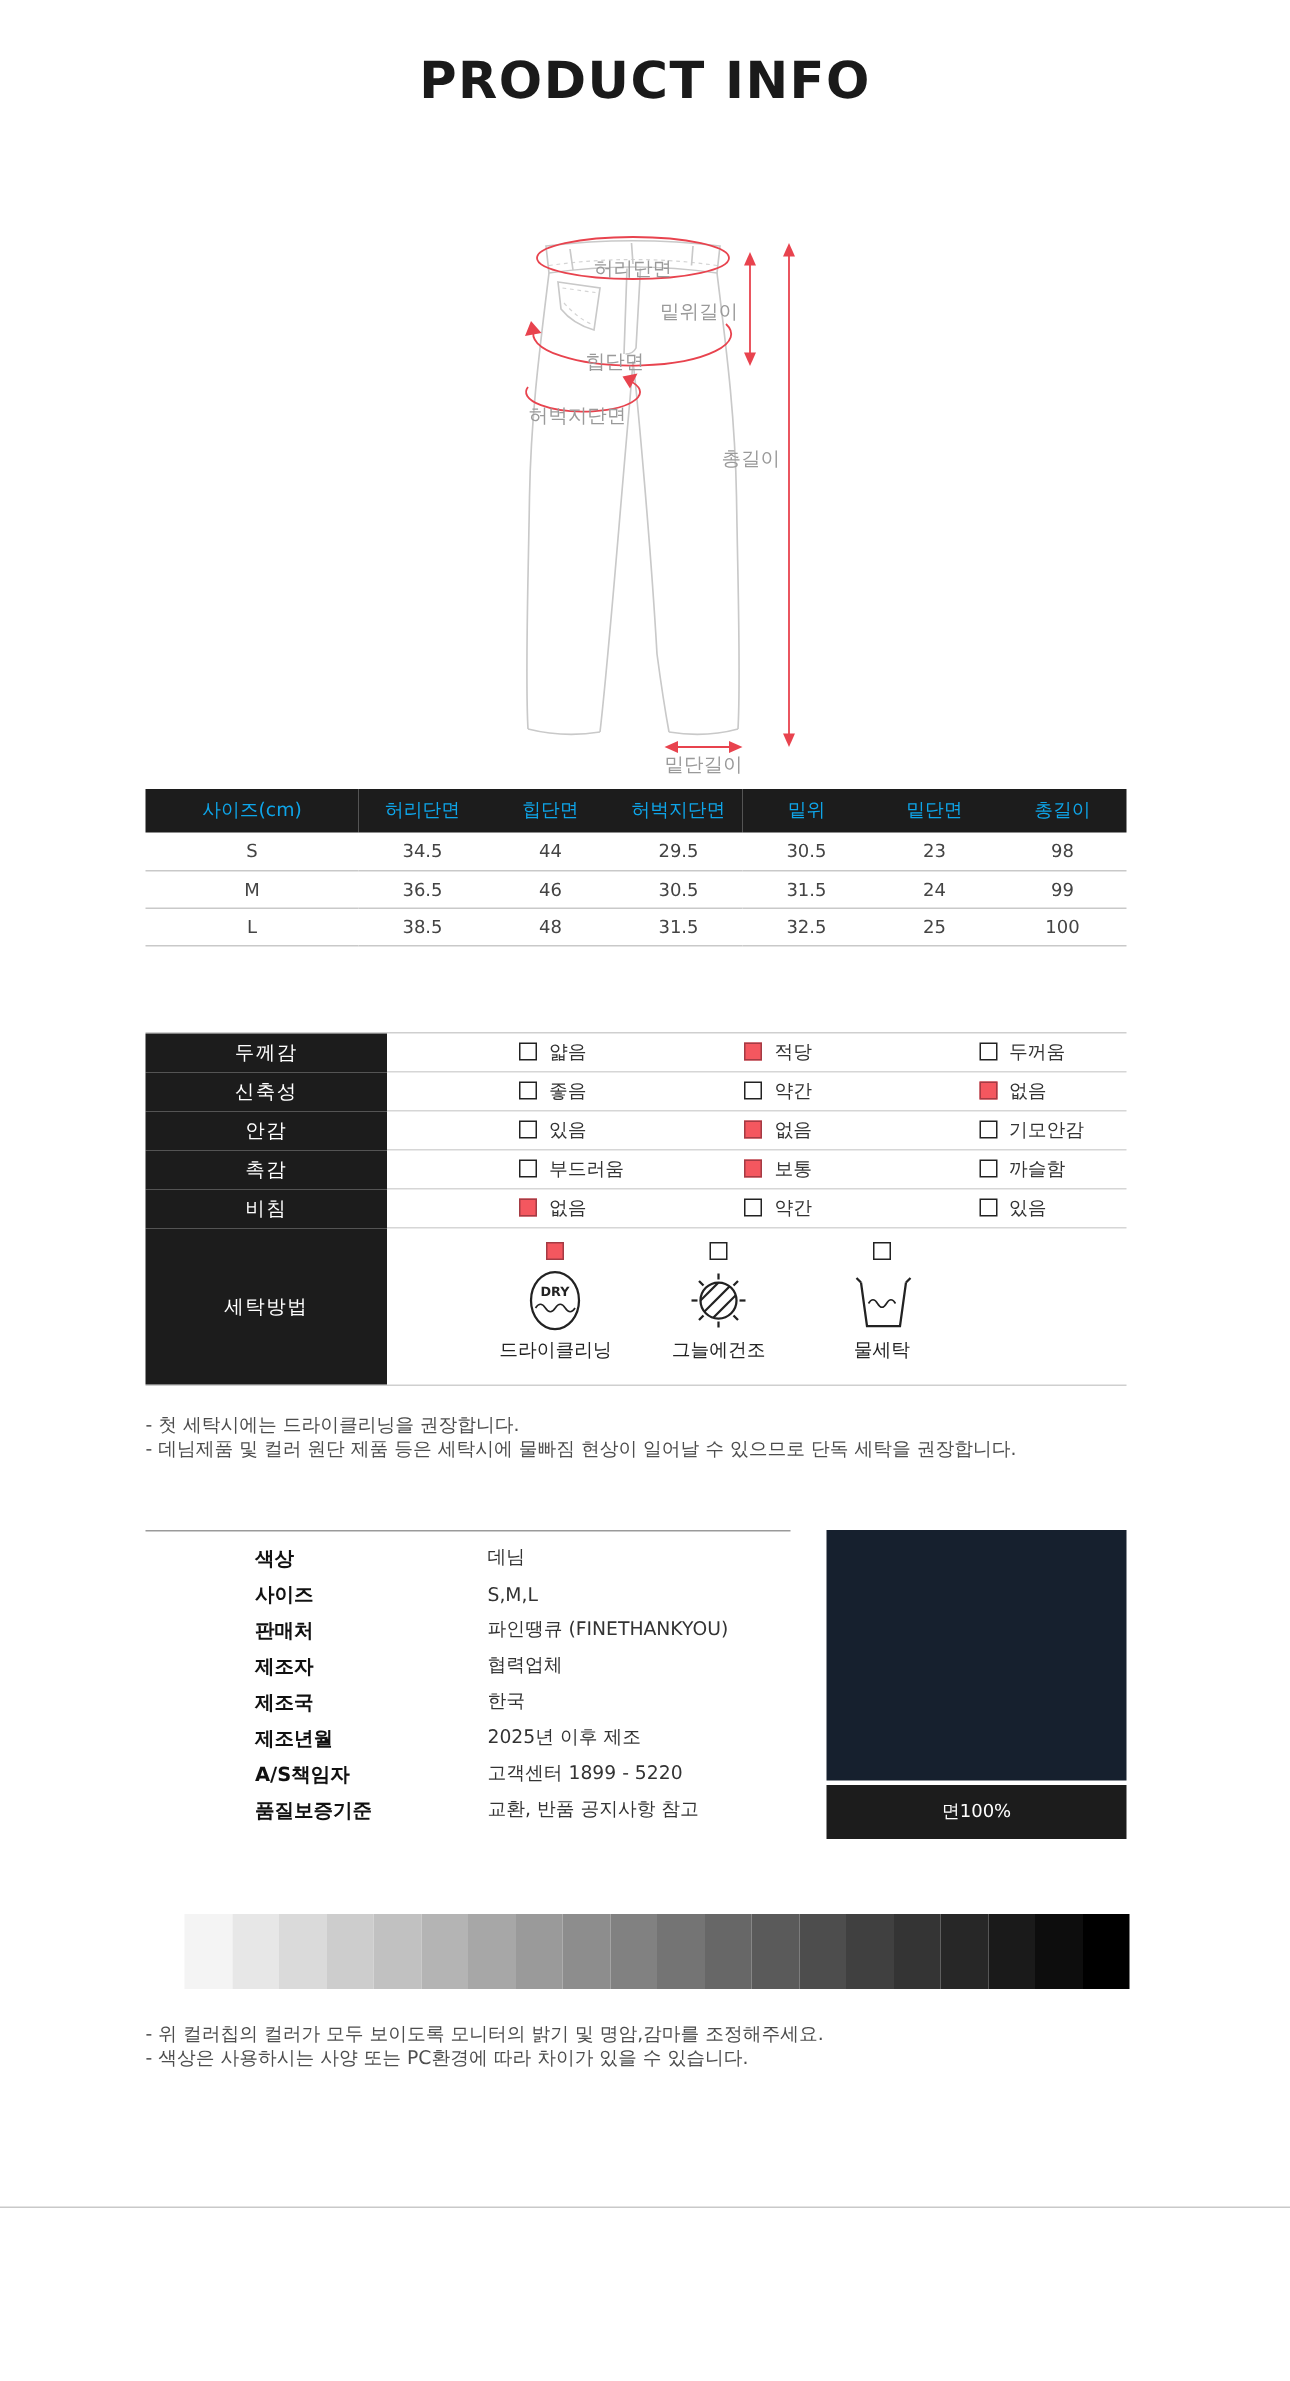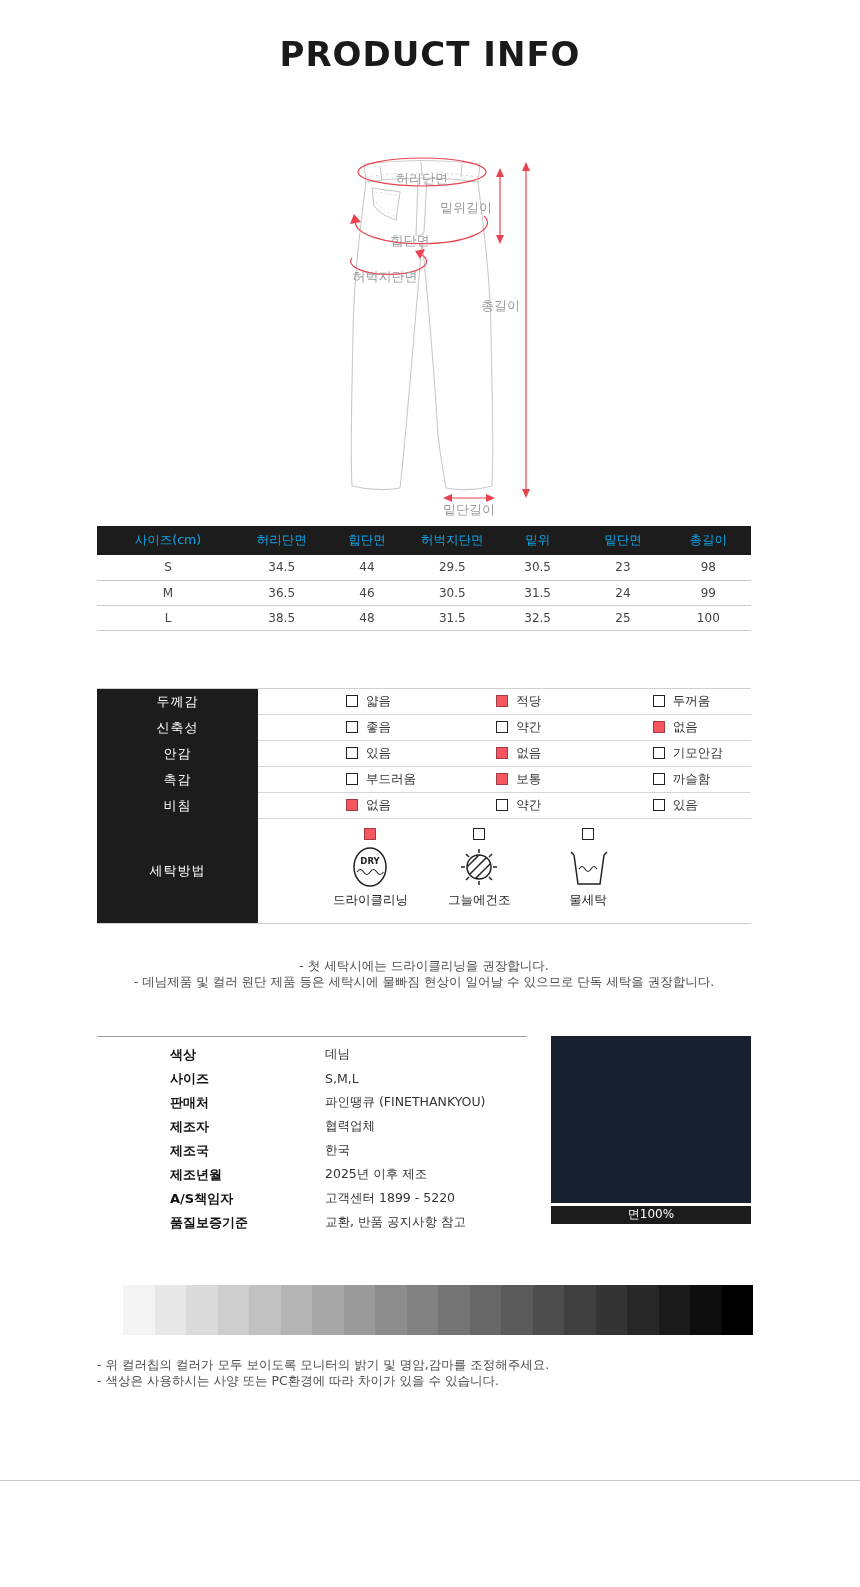--- a/index.html
+++ b/index.html
@@ -58,21 +58,21 @@
   .det-photo-col { width:200px; flex-shrink:0; }
   .denim-photo { width:200px; height:167px;
       background-color:#16202e;
       background-image:
         radial-gradient(ellipse 120px 70px at 72% 12%, rgba(2,3,8,0.98) 0%, rgba(2,3,8,0.9) 45%, rgba(2,3,8,0) 75%),
         radial-gradient(ellipse 90px 160px at 100% 55%, rgba(40,55,80,0.7) 0%, rgba(40,55,80,0) 70%),
         repeating-linear-gradient(118deg, rgba(173,192,214,0.30) 0 1.5px, rgba(0,0,0,0) 1.5px 4.5px),
         repeating-linear-gradient(28deg, rgba(5,9,16,0.55) 0 2px, rgba(0,0,0,0) 2px 5px),
         linear-gradient(155deg, #33465f 0%, #243späck 0%, #24344a 40%, #101a28 100%);
   }
-  .photo-caption { margin-top:3px; width:200px; height:18px; background:#1c1c1c; color:#fff;
+  .photo-caption { margin-top:3px; width:200px; height:36px; background:#1c1c1c; color:#fff;
       font-size:12px; display:flex; align-items:center; justify-content:center; }
 
   
   .chip-strip { margin: 50px 0 0 26px; width: 630px; height: 50px; display:flex; }
   .chip { flex:1; height:100%; }
 
   .final-notes { margin-top: 22px; }
   .bottom-rule { margin-top: 90px; width: 860px; border-top: 1px solid #c9c9c9; }
 </style>
 </head>
@@ -302,21 +302,21 @@
     <path d="M9,9 L13,38 L35,38 L39,9"></path>
     <path d="M6,6 L9,9 M42,6 L39,9"></path>
     <path class="thin" d="M14,23 q3,-5 6,0 t6,0 t6,0"></path>
   </svg>
             <div class="wash-label">물세탁</div>
           </div>
         </div>
       </div>
     </div>
 
-  <div class="notes" id="wash-notes" style="margin-top:34px;text-align:center;">
+  <div class="notes" id="wash-notes" style="margin-top:18px;">
       <div>- 첫 세탁시에는 드라이클리닝을 권장합니다.</div>
       <div>- 데님제품 및 컬러 원단 제품 등은 세탁시에 물빠짐 현상이 일어날 수 있으므로 단독 세탁을 권장합니다.</div>
     </div>
 
   <div class="details">
     <div class="det-table" id="det-table">
         <div class="det-row">
           <div class="det-label">색상</div>
           <div class="det-value">데님</div>
         </div>

